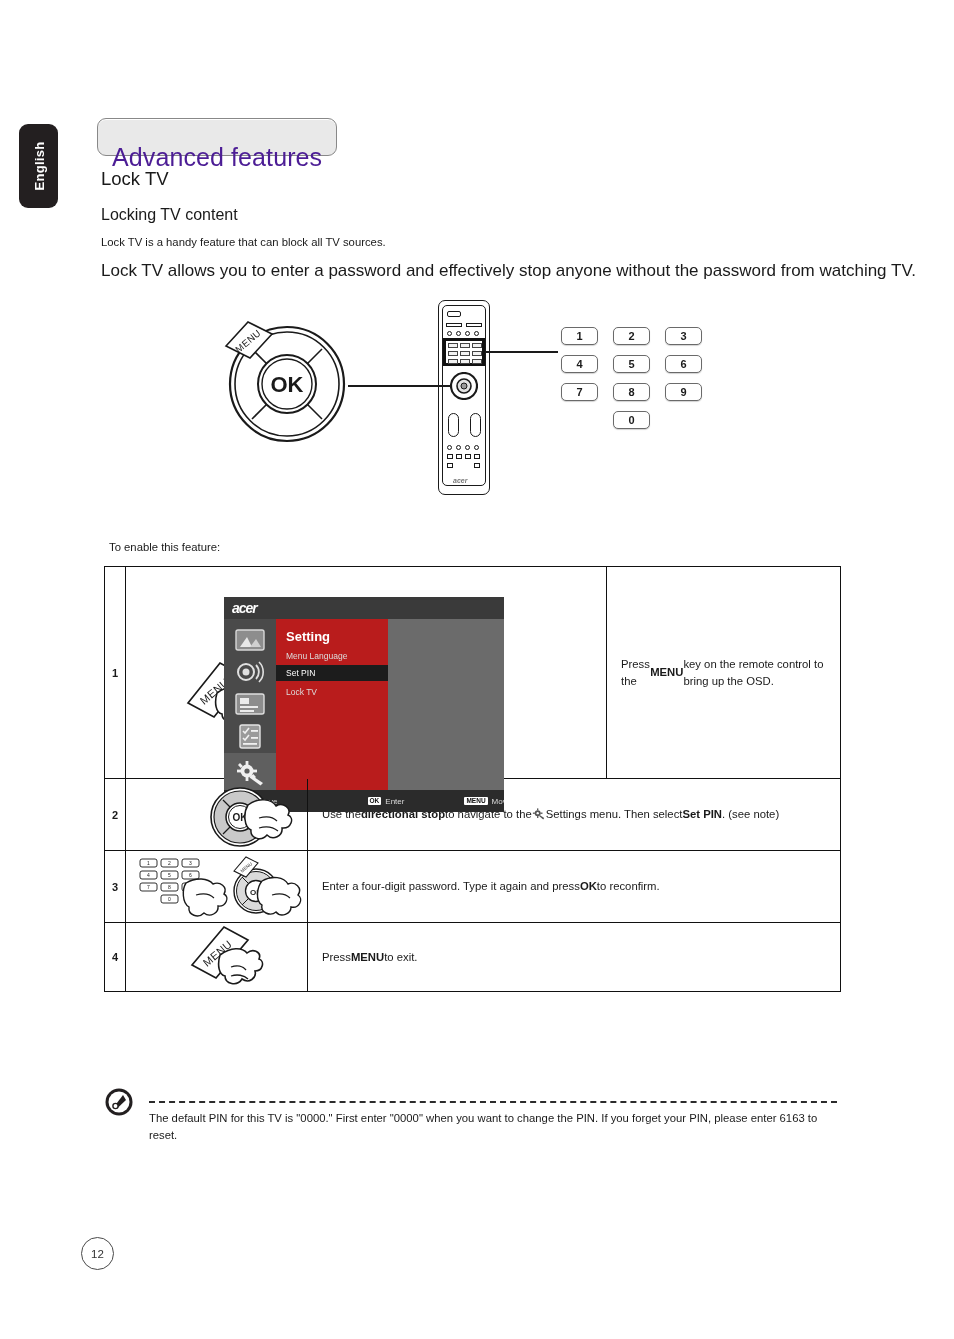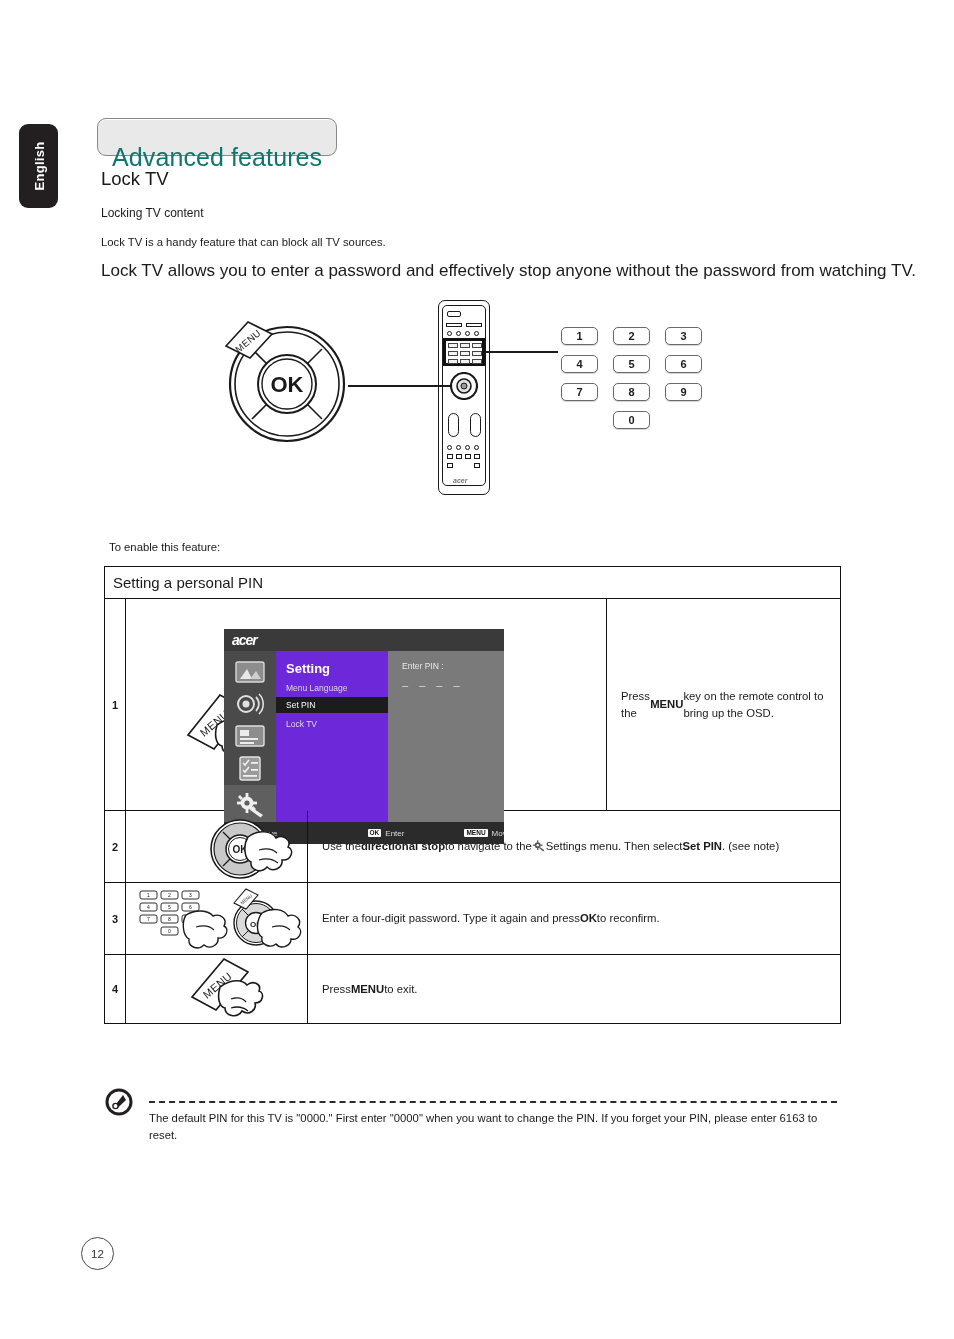--- a/index.html
+++ b/index.html
@@ -38,32 +38,32 @@
     left: 97px; top: 118px;
     height: 38px;
     padding: 0 14px;
     background: #e9e9e9;
     border: 1.4px solid #888;
     border-radius: 9px;
     display: flex; align-items: center;
     box-shadow: 0 1px 0 #fff inset;
   }
   .chip .t {
-    font-size: 25px; font-weight: 400; color: #0f766e;
+    font-size: 25px; font-weight: 400; color: #4c1d95;
     letter-spacing: .1px;
     margin-top: 40px;
   }
 
   .h2 {
     position: absolute; left: 101px; top: 168px;
     font-size: 18.5px; font-weight: 400;
   }
   .h3 {
     position: absolute; left: 101px; top: 206px;
-    font-size: 12px; font-weight: 400;
+    font-size: 16px; font-weight: 400;
   }
   .para1 {
     position: absolute; left: 101px; top: 236px;
     font-size: 11.3px;
     text-align: center;
   }
   .para2 {
     position: absolute; left: 101px; top: 261px;
     font-size: 17px;
   }
@@ -177,21 +177,21 @@
   .osd-top { height: 22px; background: #3a3a3a; position: relative; }
   .osd-logo {
     position:absolute; left:8px; top:3px;
     color:#fff; font-size:14px; font-weight:bold; font-style:italic;
     letter-spacing:-1px;
   }
   .osd-body { position:absolute; top:22px; left:0; right:0; bottom:22px; display:flex; }
   .osd-rail { width: 52px; background:#4a4a4a; position:relative; }
   .osd-rail .ic { position:absolute; left:10px; width:32px; height:26px; }
   .osd-rail .sel { position:absolute; left:0; width:52px; height:44px; background:#5f5f5f; }
-  .osd-mid { width: 112px; background:#6d28d9; position:relative; }
+  .osd-mid { width: 112px; background:#b91c1c; position:relative; }
   .osd-right { flex:1; background:#7a7a7a; position:relative; }
   .osd-h { position:absolute; left:10px; top:10px; color:#fff; font-size:13px; font-weight:bold; }
   .osd-it { position:absolute; left:10px; color:#ddd; font-size:8.5px; }
   .osd-hl { position:absolute; left:0; width:112px; height:16px; background:#1c1c1c; }
   .osd-hl span { position:absolute; left:10px; top:3px; color:#fff; font-size:8.5px; }
   .osd-pin-l { position:absolute; left:14px; top:10px; color:#e8e8e8; font-size:8.5px; }
   .osd-dashes { position:absolute; left:14px; top:28px; color:#e0e0e0; font-size:11px; letter-spacing:4px; }
   .osd-foot {
     position:absolute; bottom:0; left:0; right:0; height:22px;
     background:#2b2b2b; color:#dcdcdc; font-size:8px;
@@ -334,21 +334,20 @@
       <div class="numkey">9</div>
     </div>
     <div class="numrow last">
       <div class="numkey">0</div>
     </div>
   </div>
 </div>
 
 <div class="ptable">
 
-  <div class="title-row">Setting a personal PIN</div>
 
   <div class="trow r1">
     <div class="c-num">1</div>
     <div class="c-ill" style="width:480px;flex:0 0 480px;">
 
       <svg style="position:absolute;left:58px;top:92px;width:86px;height:70px;" viewBox="0 0 86 70">
         <polygon points="4,44 36,4 62,18 30,58" fill="#fff" stroke="#1a1a1a" stroke-width="1.7"></polygon>
         <text x="31" y="36" text-anchor="middle" transform="rotate(-40 31 33)" font-family="Liberation Sans, sans-serif" font-size="11" fill="#1a1a1a" letter-spacing="0.4">MENU</text>
         <path d="M33,34 C44,26 55,26 60,32 C66,27 75,31 72,38 C78,40 76,50 68,50
                  C70,57 62,63 55,58 C50,66 38,63 38,55 C32,54 30,44 33,34 Z" fill="#fff" stroke="#1a1a1a" stroke-width="1.6"></path>
@@ -405,24 +404,20 @@
 
           <div class="osd-mid">
             <div class="osd-h">Setting</div>
             <div class="osd-it" style="top:32px;">Menu Language</div>
             <div class="osd-hl" style="top:46px;">
               <span>Set PIN</span>
             </div>
             <div class="osd-it" style="top:68px;">Lock TV</div>
           </div>
 
-          <div class="osd-right">
-            <div class="osd-pin-l">Enter PIN :</div>
-            <div class="osd-dashes">–  –  –  –</div>
-          </div>
         </div>
         <div class="osd-foot">
           <div class="seg" style="margin-left:18px;">
             <svg width="12" height="12" viewBox="0 0 12 12">
               <polygon points="6,0 8,3 4,3" fill="#dcdcdc"></polygon>
               <polygon points="6,12 8,9 4,9" fill="#dcdcdc"></polygon>
               <polygon points="0,6 3,4 3,8" fill="#dcdcdc"></polygon>
               <polygon points="12,6 9,4 9,8" fill="#dcdcdc"></polygon>
               <circle cx="6" cy="6" r="2.2" fill="none" stroke="#dcdcdc" stroke-width="1"></circle>
             </svg>

